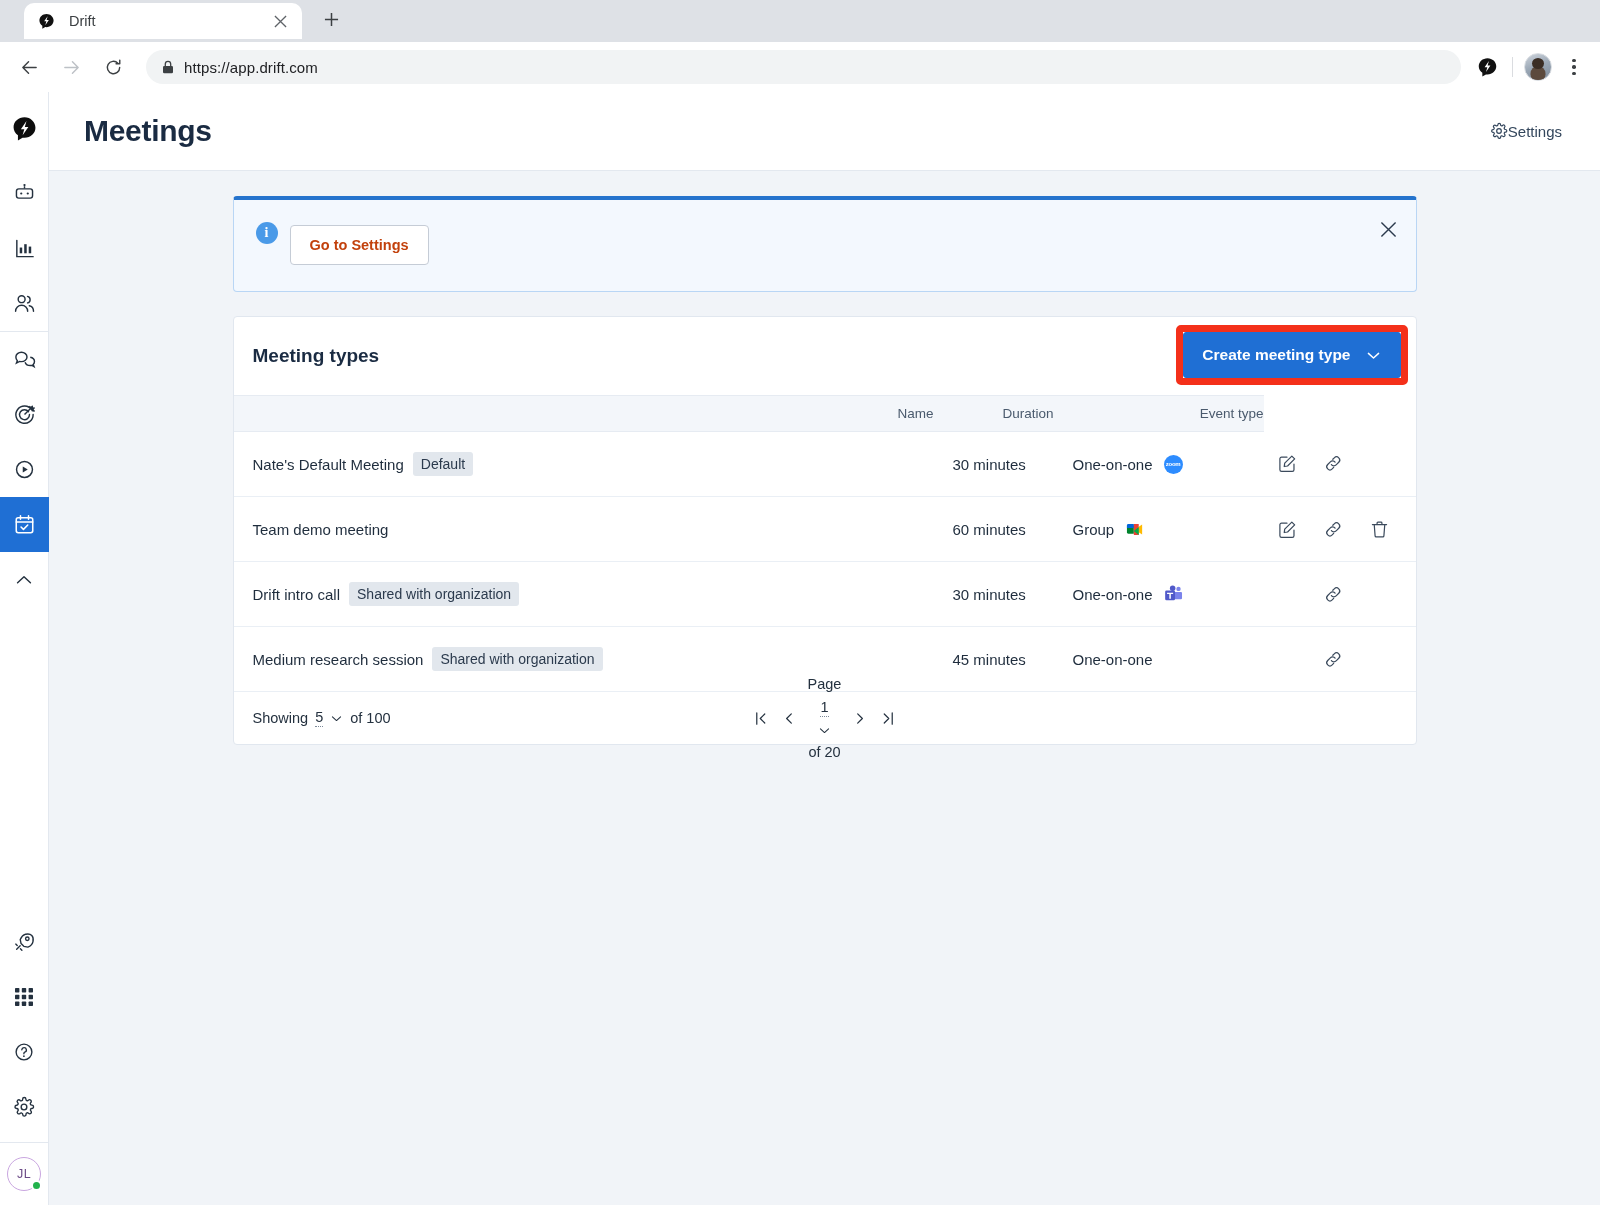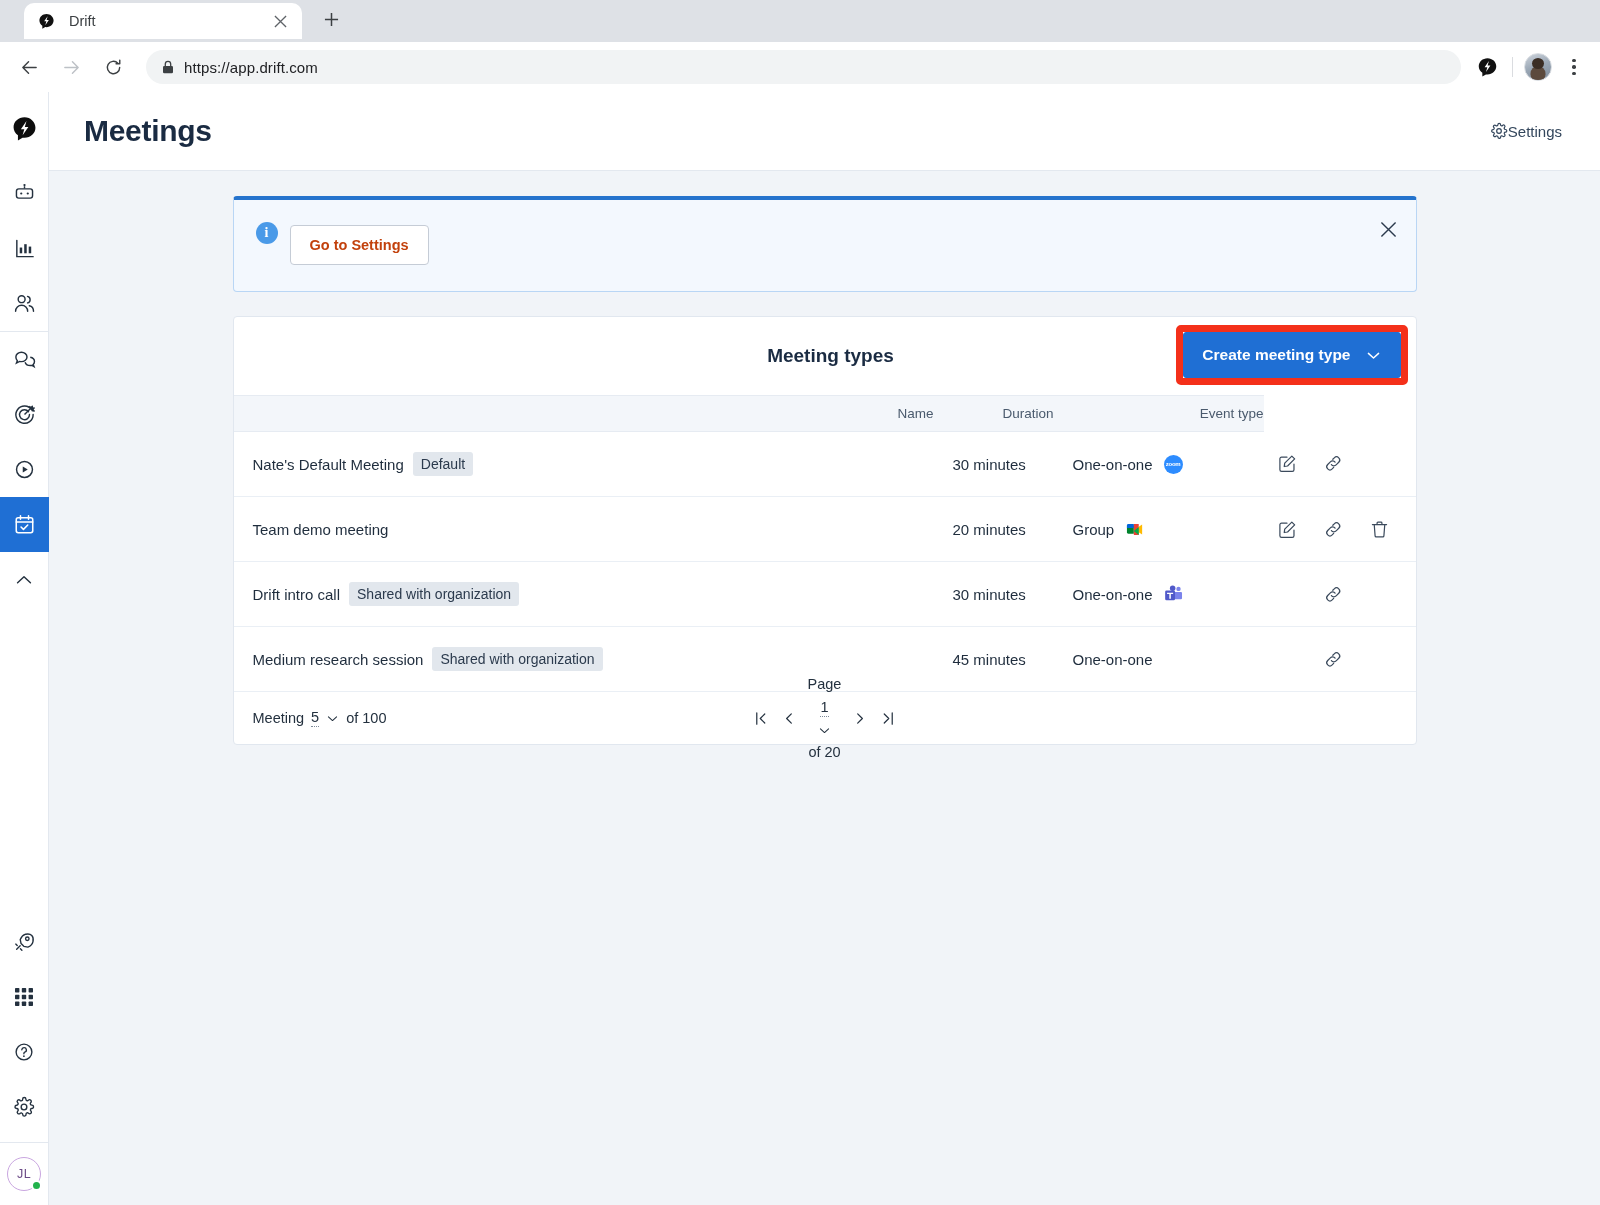--- a/index.html
+++ b/index.html
@@ -125,22 +125,22 @@
   .banner-close {
     position: absolute; right: 16px; top: 18px; width: 22px; height: 22px;
     display: flex; align-items: center; justify-content: center; color: #2b3a4d;
   }
 
   
   .card {
     margin-top: 24px; background: #ffffff; border: 1px solid #e1e7ef; border-radius: 4px;
   }
   .card-head {
-    height: 78px; display: flex; align-items: center; justify-content: center;
-    padding: 0 20px 0 19px; position: relative; margin-left: 13px;
+    height: 78px; display: flex; align-items: center; justify-content: flex-start;
+    padding: 0 20px 0 19px; position: relative;
   }
   .card-title { font-size: 19px; font-weight: 700; color: #1a2b42; }
   .highlight-box {
     position: absolute; right: 8px; top: 8px;
     border: 7px solid #f4301a; border-radius: 5px; padding: 0; line-height: 0;
   }
   .primary-btn {
     background: #1f6fd4; color: #ffffff; border: 1px solid #1f6fd4; border-radius: 3px;
     height: 46px; padding: 0 18px; display: flex; align-items: center; gap: 14px;
     font-size: 15.5px; font-weight: 700; white-space: nowrap;
@@ -489,21 +489,21 @@
                   </div>
                 </td>
               </tr>
 
               <tr>
                 <td>
                   <div class="name-cell">
                     <span>Team demo meeting</span>
                   </div>
                 </td>
-                <td>20 minutes</td>
+                <td>60 minutes</td>
                 <td>
                   <div class="evt-cell">
                     <span>Group</span>
                     <span class="ico-meet">
                       <svg width="19" height="17" viewBox="0 0 20 18">
                         <path d="M2 4.6h7.3v8.8H3.4A1.4 1.4 0 0 1 2 12V4.6z" fill="#00832d"></path>
                         <path d="M2 4.6A1.4 1.4 0 0 1 3.4 3.2h5.9v4.1H2V4.6z" fill="#0066da"></path>
                         <path d="M9.3 3.2h5.2v11.6H9.3z" fill="#e94235"></path>
                         <path d="M14.5 6.1l3.6-2.3v10.4l-3.6-2.3z" fill="#ffba00"></path>
                         <path d="M9.3 10.6l5.2 4.2V6.4z" fill="#00ac47"></path>
@@ -592,21 +592,21 @@
                       </svg>
                     </span>
                   </div>
                 </td>
               </tr>
             </tbody>
           </table>
 
           <div class="card-foot">
             <div class="showing">
-              <span>Meeting</span>
+              <span>Showing</span>
               <span class="dotted">5</span>
               <span>
                 <svg width="13" height="13" viewBox="0 0 16 16" fill="none" stroke="#24313f" stroke-width="1.3">
                     <path d="M3 6l5 4.5L13 6" stroke-linecap="round" stroke-linejoin="round"></path>
                   </svg>
               </span>
               <span>of 100</span>
             </div>
 
             <div class="pager">

